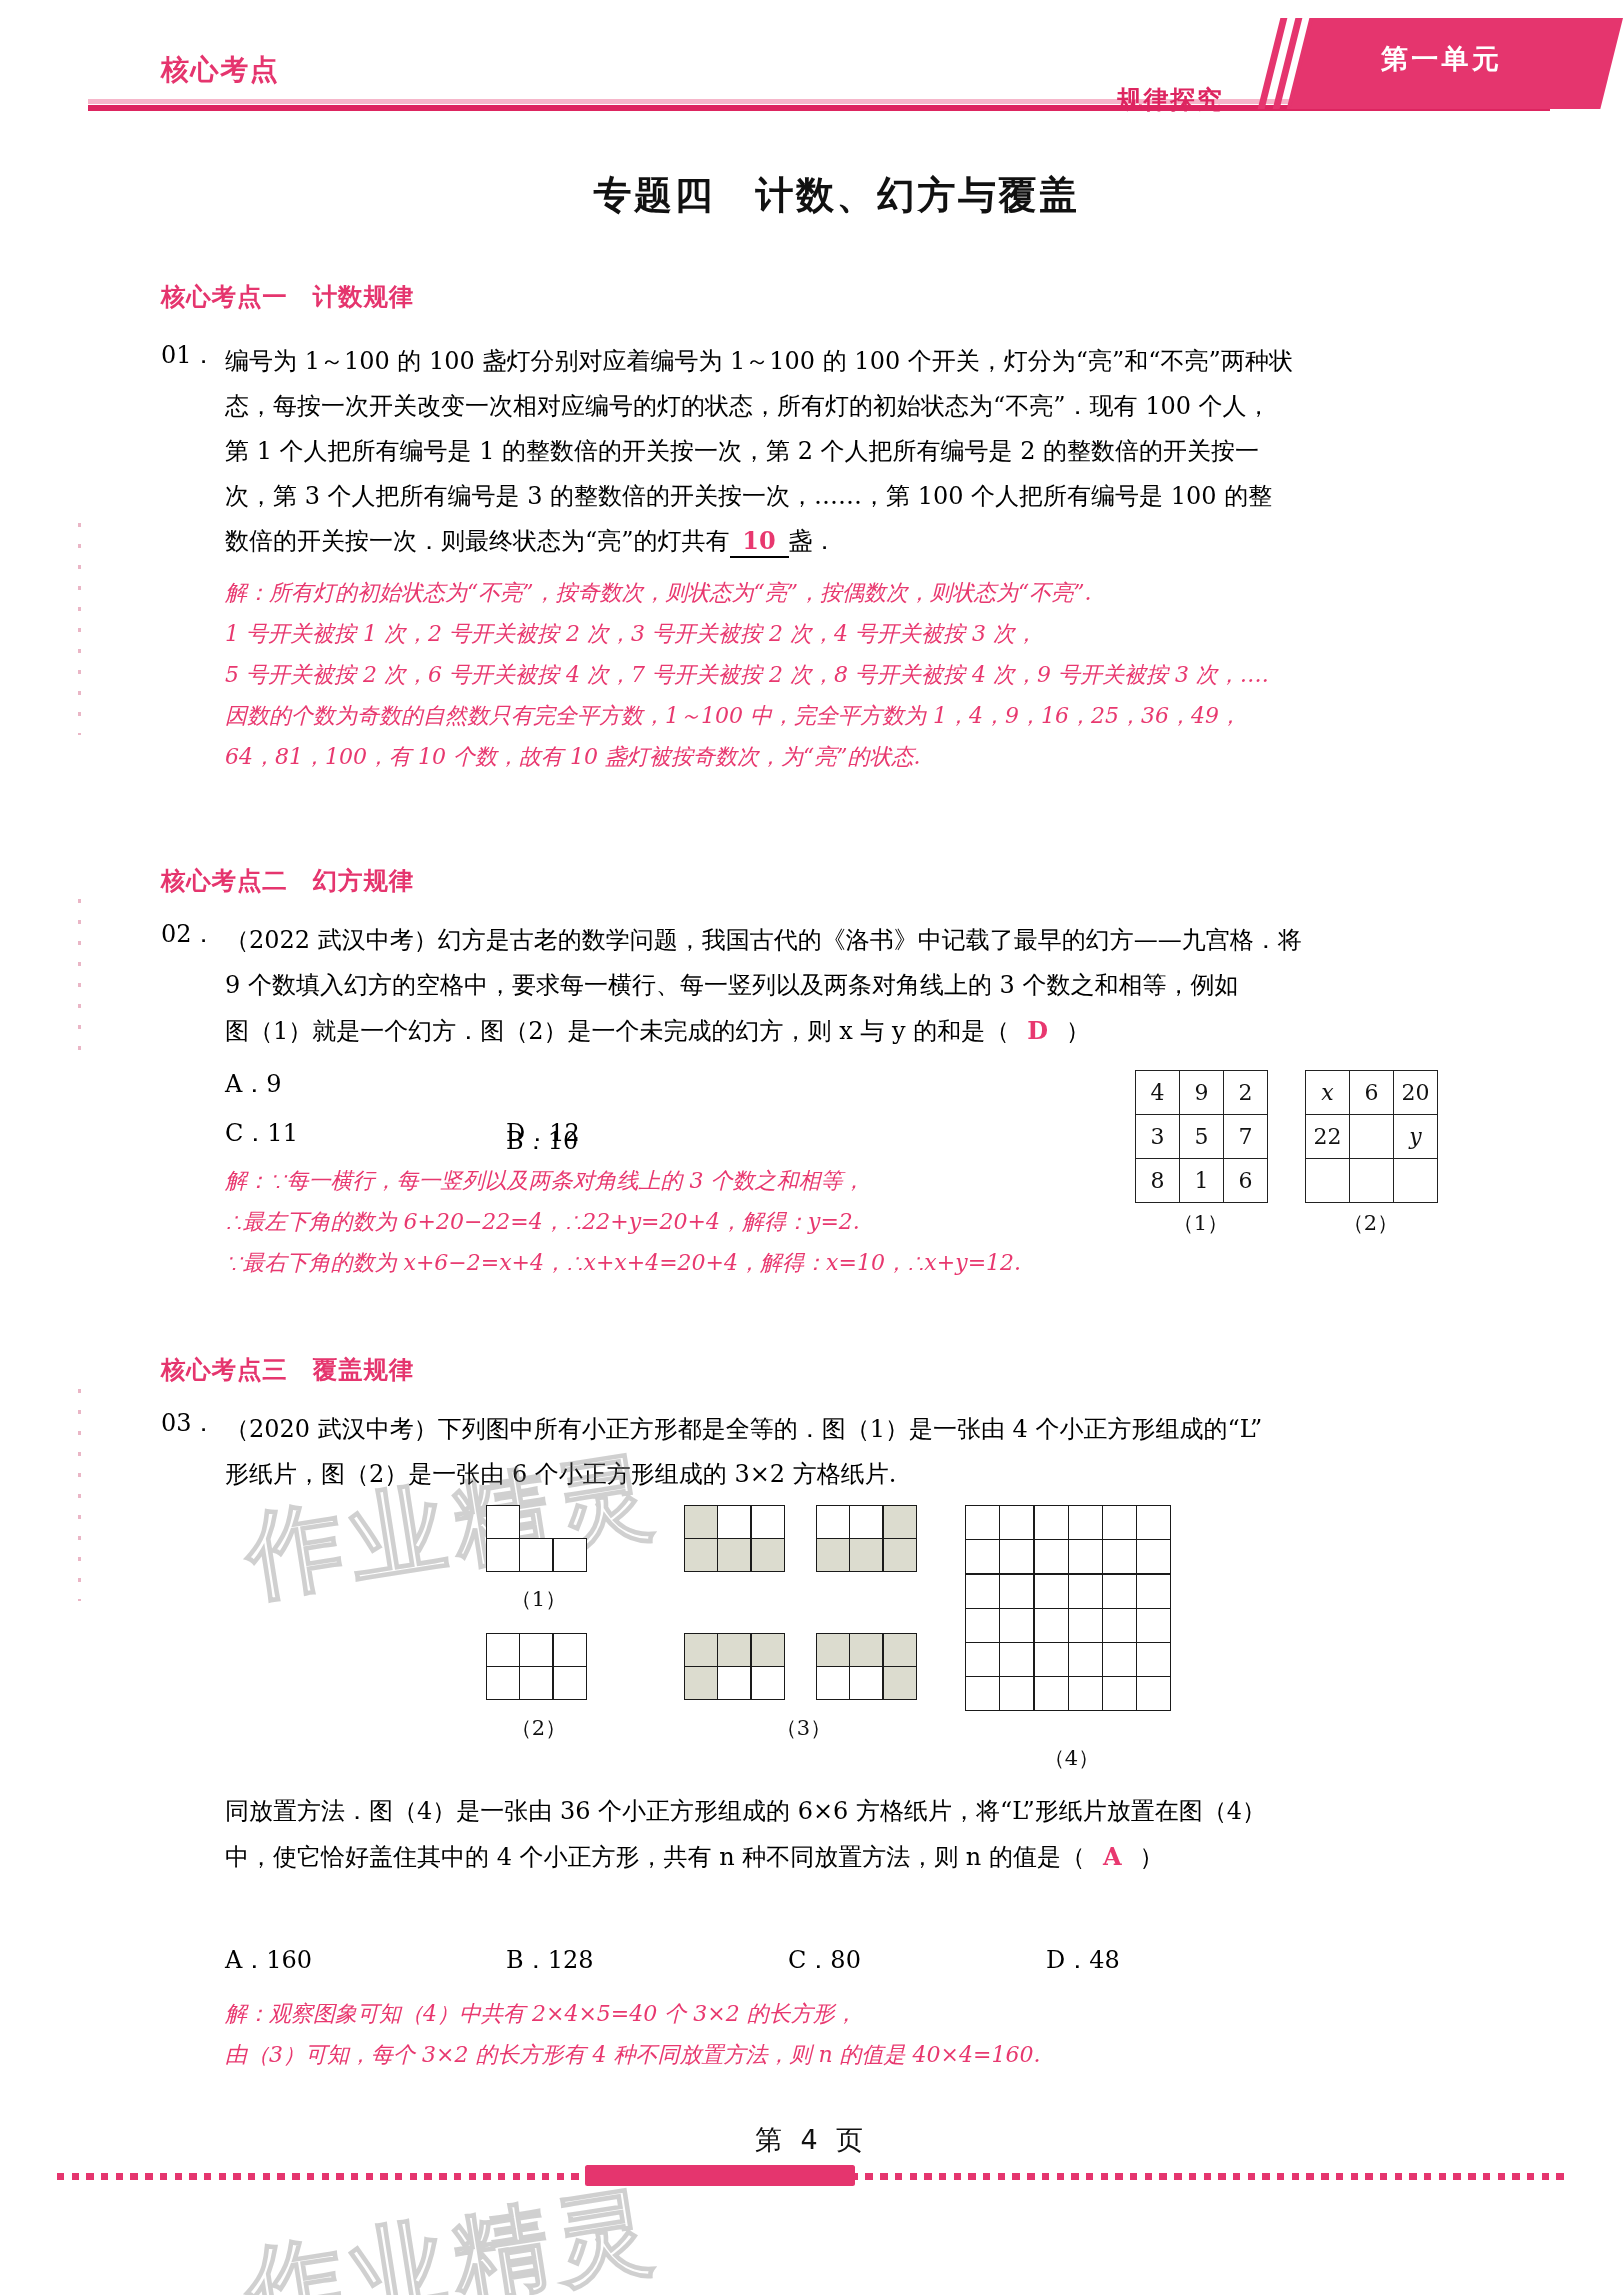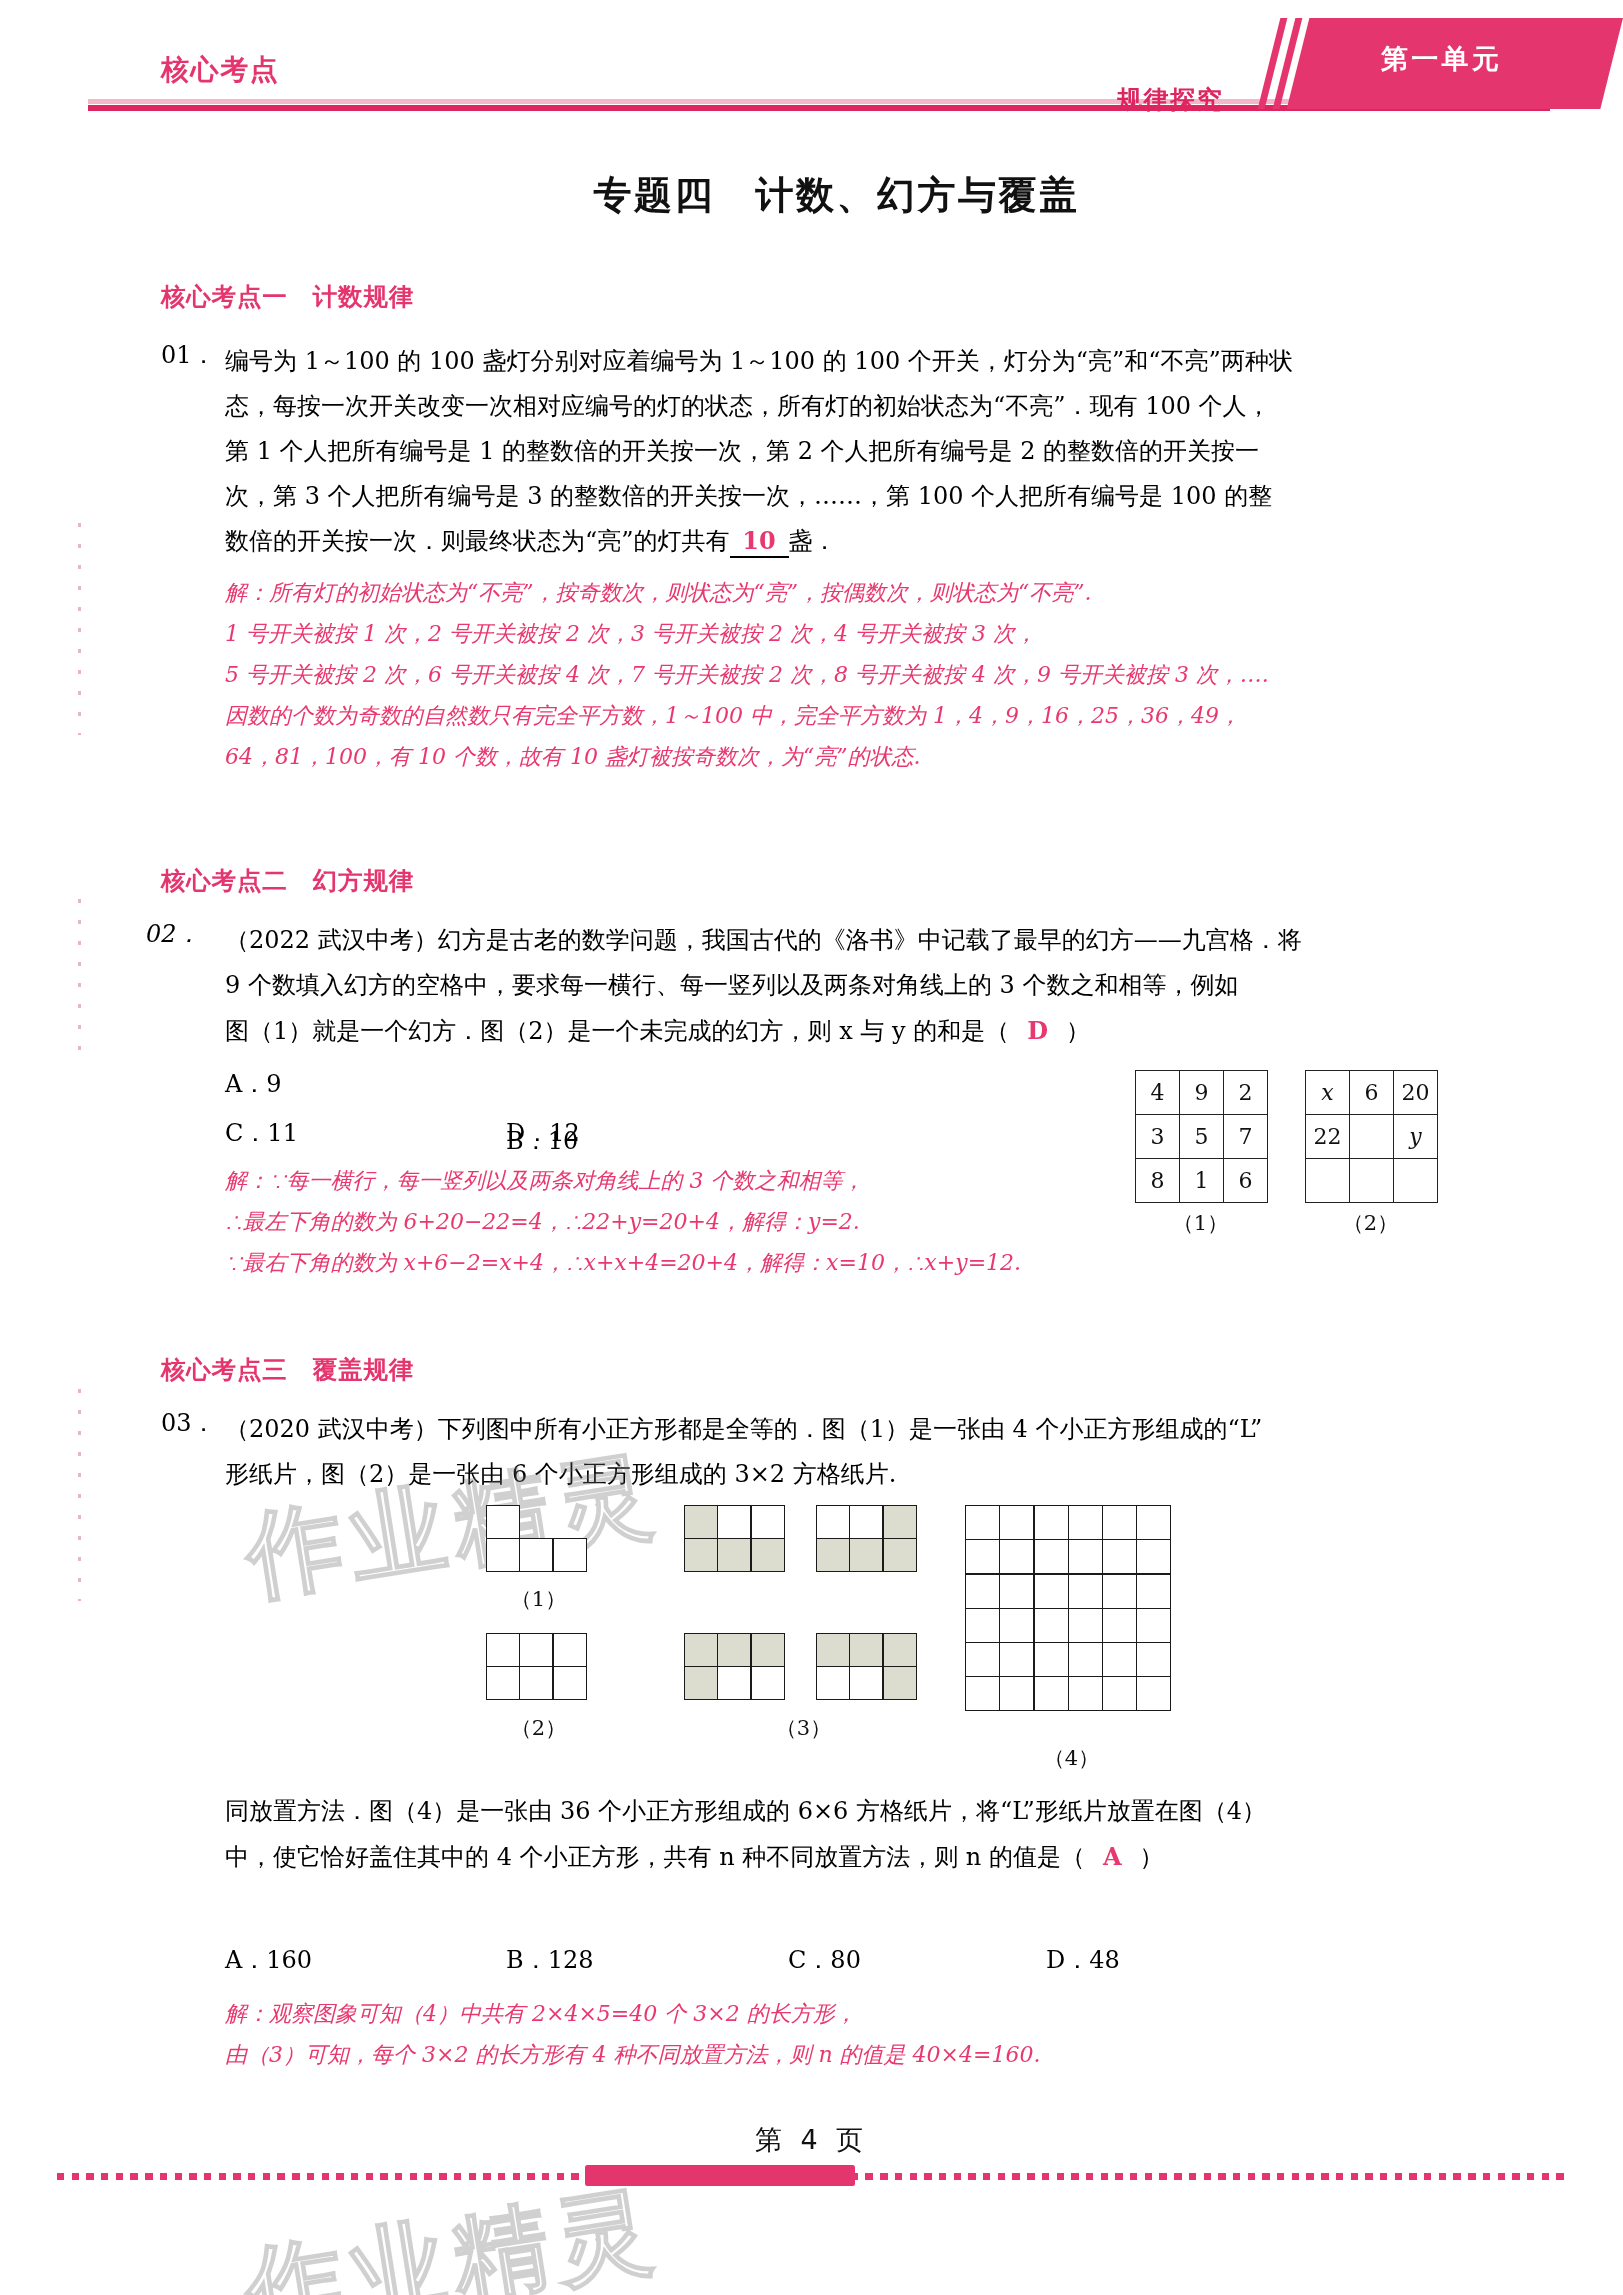--- a/index.html
+++ b/index.html
@@ -290,21 +290,21 @@
 <div class="sol" style="left:225px; top:572px;">
   <span class="ln">解：所有灯的初始状态为“不亮”，按奇数次，则状态为“亮”，按偶数次，则状态为“不亮”.</span>
   <span class="ln">1 号开关被按 1 次，2 号开关被按 2 次，3 号开关被按 2 次，4 号开关被按 3 次，</span>
   <span class="ln">5 号开关被按 2 次，6 号开关被按 4 次，7 号开关被按 2 次，8 号开关被按 4 次，9 号开关被按 3 次，….</span>
   <span class="ln">因数的个数为奇数的自然数只有完全平方数，1～100 中，完全平方数为 1，4，9，16，25，36，49，</span>
   <span class="ln">64，81，100，有 10 个数，故有 10 盏灯被按奇数次，为“亮”的状态.</span>
 </div>
 
 <div class="kaodian" style="left:161px; top:864px;">核心考点二　幻方规律</div>
 
-<div class="qnum" style="left:146px; top:918px;font-style:italic;">02．</div>
+<div class="qnum" style="left:161px; top:918px;">02．</div>
 <div class="qblock" style="left:225px; top:918px;">
   <span class="ln">（2022 武汉中考）幻方是古老的数学问题，我国古代的《洛书》中记载了最早的幻方——九宫格．将</span>
   <span class="ln">9 个数填入幻方的空格中，要求每一横行、每一竖列以及两条对角线上的 3 个数之和相等，例如</span>
   <span class="ln"><span>图（1）就是一个幻方．图（2）是一个未完成的幻方，则 x 与 y 的和是（</span><span class="ans-red" style="padding:0 18px">D</span><span>）</span></span>
 </div>
 
 <div class="opts" style="left:225px; top:1068px;">A．9</div>
 <div class="opts" style="left:506px; top:1125px;">B．10</div>
 <div class="opts" style="left:225px; top:1117px;">C．11</div>
 <div class="opts" style="left:506px; top:1117px;">D．12</div>

